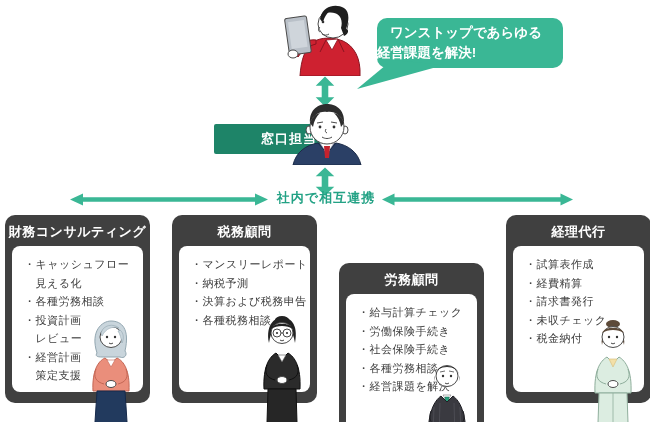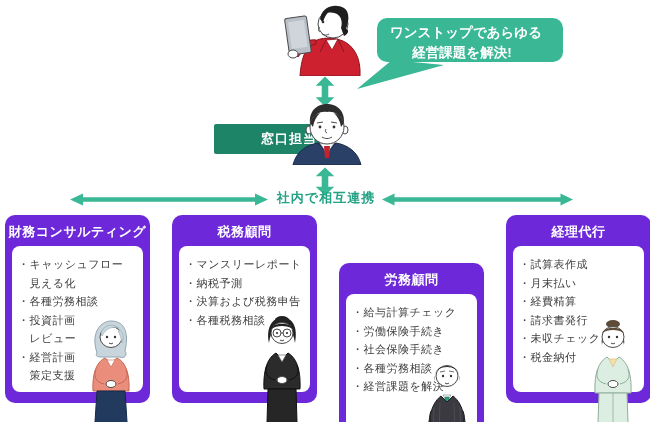--- a/index.html
+++ b/index.html
@@ -3,50 +3,50 @@
 <meta charset="utf-8">
 <style>
   html,body{margin:0;padding:0;background:#fff;}
   #stage{
     position:relative;width:650px;height:422px;background:#fff;overflow:hidden;
     font-family:"Liberation Sans",sans-serif;-webkit-font-smoothing:antialiased;
   }
   .abs{position:absolute;}
   
   #bubble{
-    left:377px;top:18px;width:186px;height:44px;background:#3ab795;border-radius:10px;
+    left:377px;top:18px;width:186px;height:50px;background:#3ab795;border-radius:10px;
     color:#fff;font-weight:bold;font-size:13.5px;line-height:20px;box-sizing:border-box;
     padding-top:5px;
   }
   #bubble .l1{padding-left:13px;white-space:pre;}
-  #bubble .l2{text-align:center;padding-right:16px;white-space:pre;}
+  #bubble .l2{text-align:left;padding-right:16px;white-space:pre;}
   #bubble-tail{left:352px;top:60px;width:96px;height:32px;}
   
   #contact-label{
     left:214px;top:124px;width:78px;height:30px;background:#1e8468;border-radius:2px;
     color:#fff;font-weight:bold;font-size:13px;line-height:30px;text-align:center;letter-spacing:1px;padding-left:36px;
   }
   
   #coop-label{
     left:270px;top:189px;width:112px;text-align:center;color:#23a285;
     font-weight:bold;font-size:13px;letter-spacing:1px;white-space:nowrap;
   }
   
   .card{
-    position:absolute;top:215px;width:145px;height:188px;background:#6d28d9;border-radius:10px;
+    position:absolute;top:215px;width:145px;height:188px;background:#404040;border-radius:10px;
   }
   .card-title{
     margin-top:8px;text-align:center;color:#fff;font-weight:bold;font-size:13px;
     letter-spacing:0.5px;white-space:nowrap;
   }
   .card-panel{
     position:absolute;left:7px;right:7px;top:31px;bottom:11px;background:#fff;border-radius:8px;
   }
   .card-items{
-    padding:9px 2px 0 6px;font-size:11px;line-height:18.5px;color:#3c3c3c;letter-spacing:0.5px;
+    padding:9px 2px 0 12px;font-size:11px;line-height:18.5px;color:#3c3c3c;letter-spacing:0.5px;
   }
   .card-items div{white-space:pre;}
   .fig{position:absolute;}
   svg{display:block;}
 </style>
 </head>
 <body>
 
 <div id="stage">
 
@@ -218,21 +218,20 @@
         <path d="M31 78 L31 114" stroke="#1f1f24" stroke-width="0.8"></path>
       </svg>
     </div>
   </div>
 
   <div class="card" style="left:506px;">
     <div class="card-title">経理代行</div>
     <div class="card-panel">
       <div class="card-items">
           <div>・試算表作成</div>
-          <div>・月末払い</div>
           <div>・経費精算</div>
           <div>・請求書発行</div>
           <div>・未収チェック</div>
           <div>・税金納付</div>
         </div>
     </div>
     <div class="fig" style="right:6px;top:104px;width:64px;height:108px;">
       <svg viewBox="0 0 64 108" width="64" height="108">
         <ellipse cx="32" cy="5" rx="7" ry="4" fill="#5d4a39"></ellipse>
         <path d="M21 26 C17 8 47 8 43 26 C41 13 23 13 21 26 Z" fill="#5d4a39"></path>

